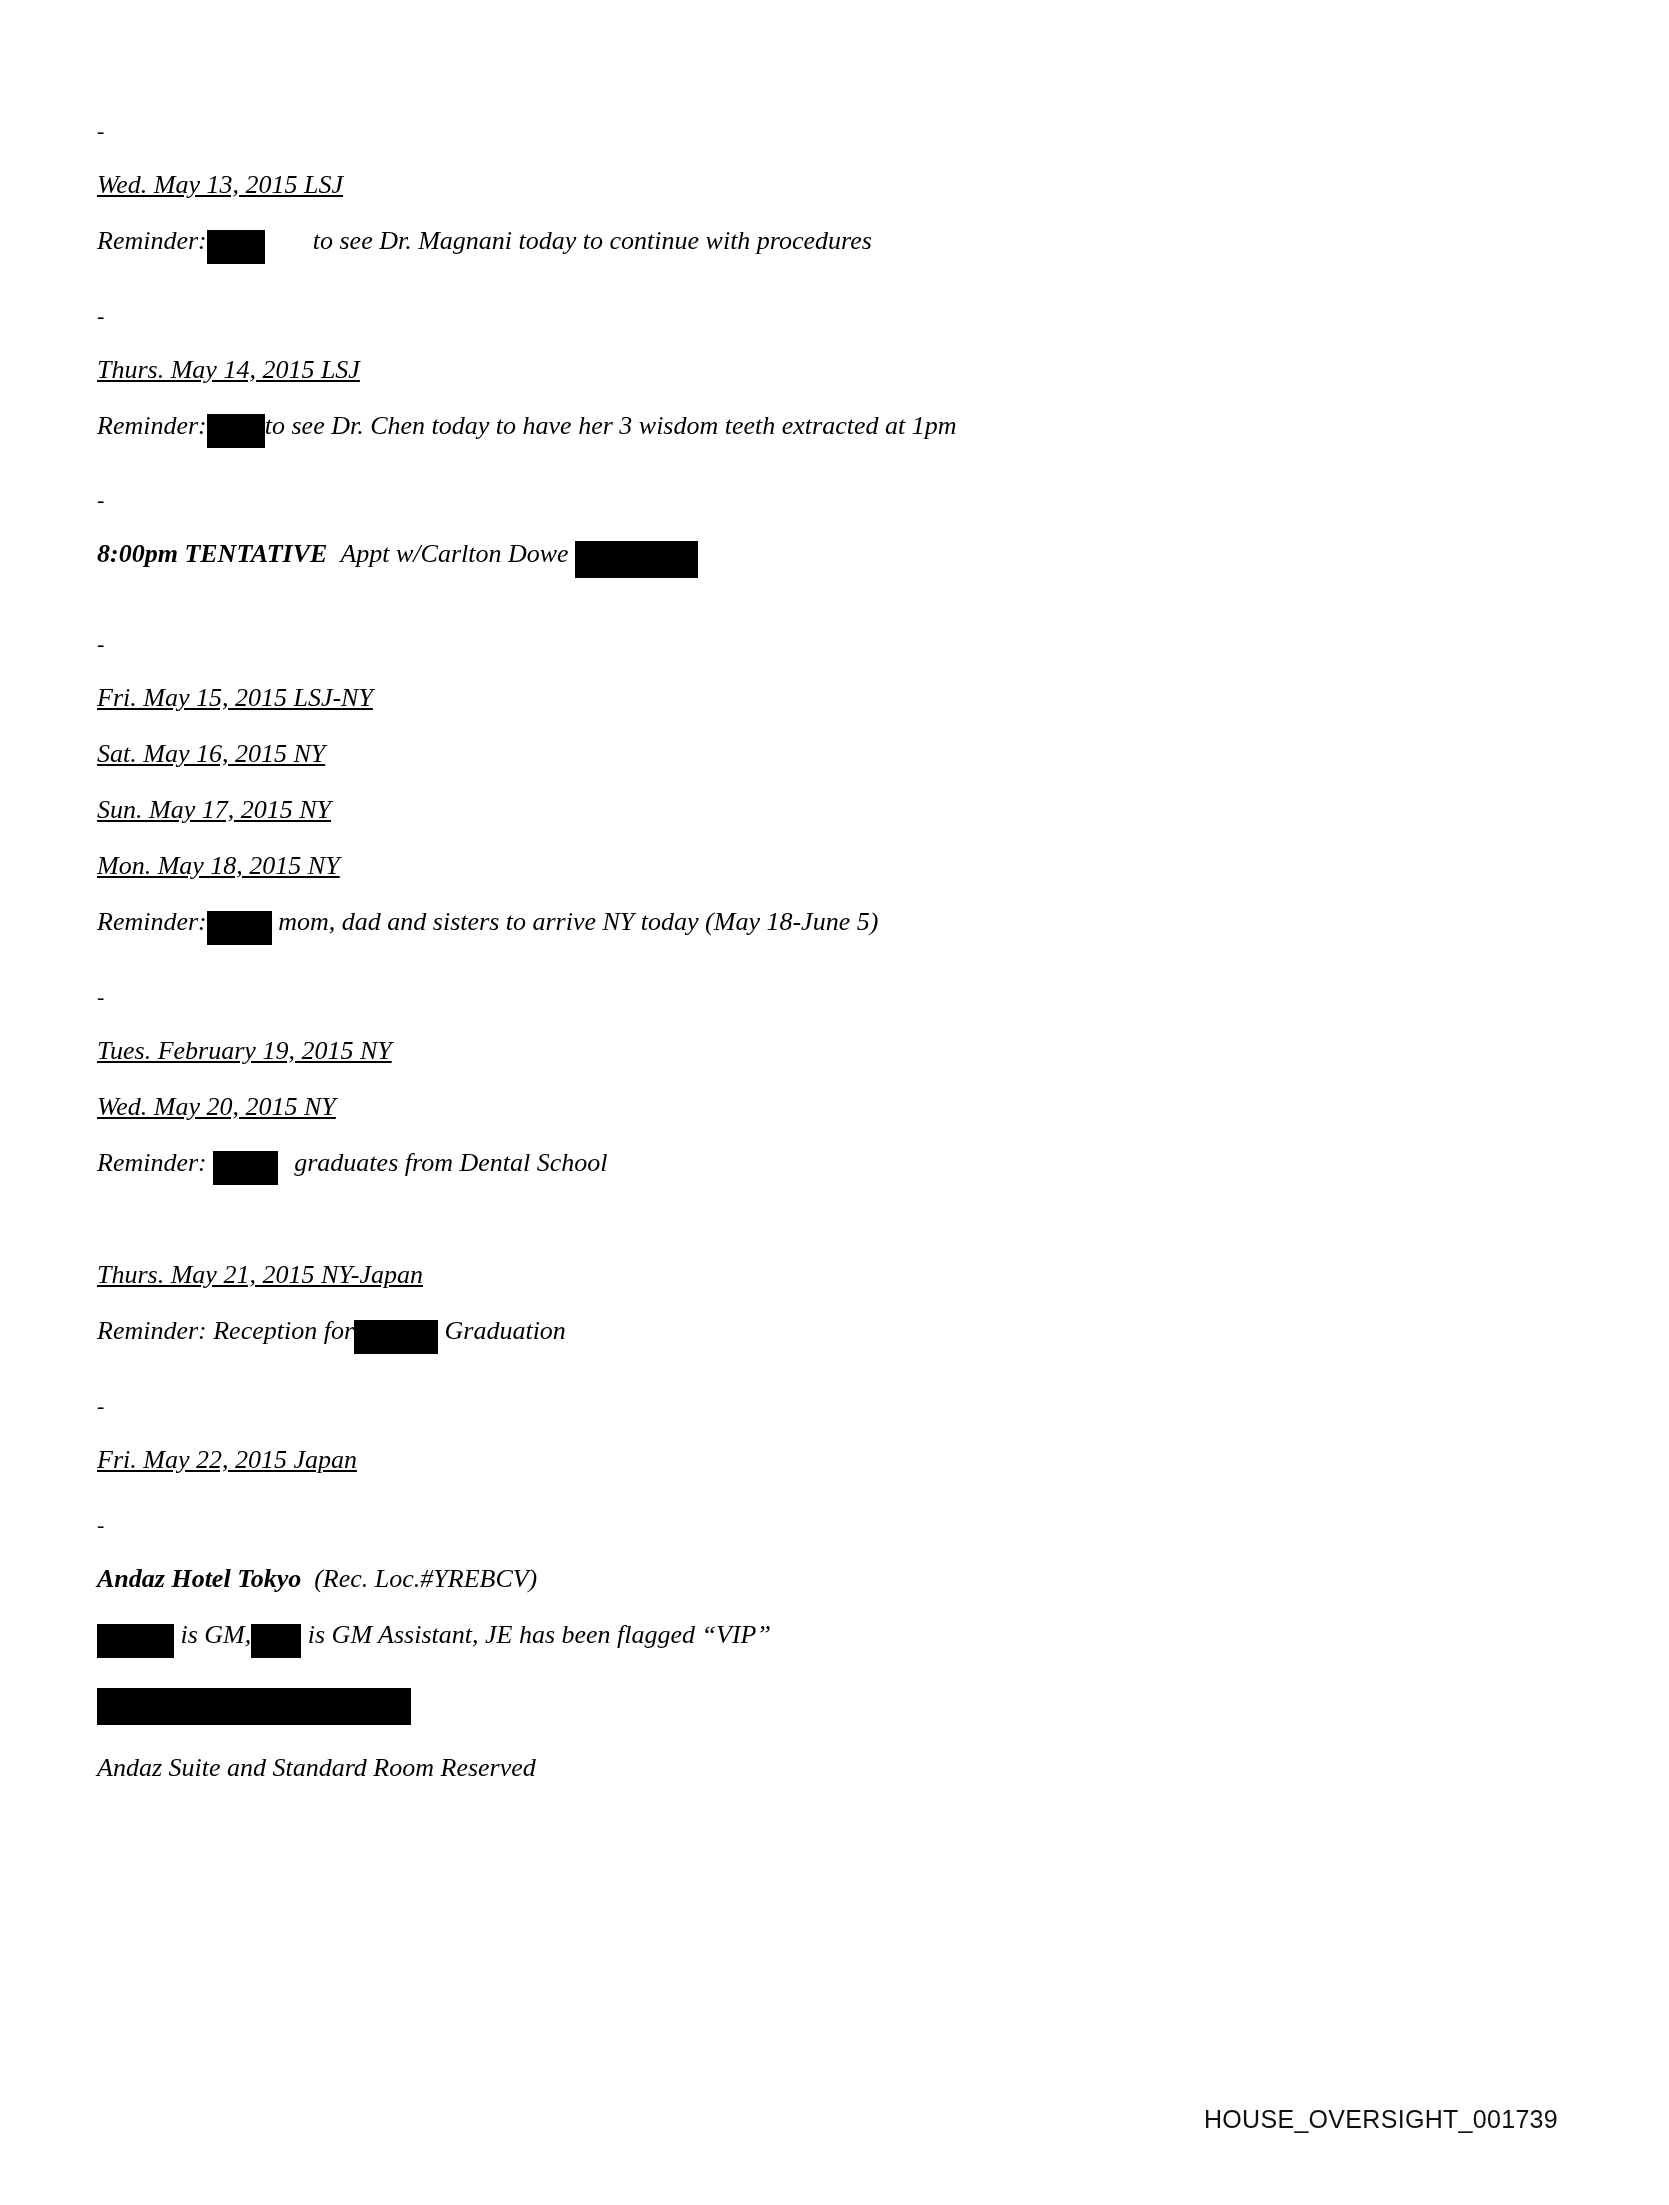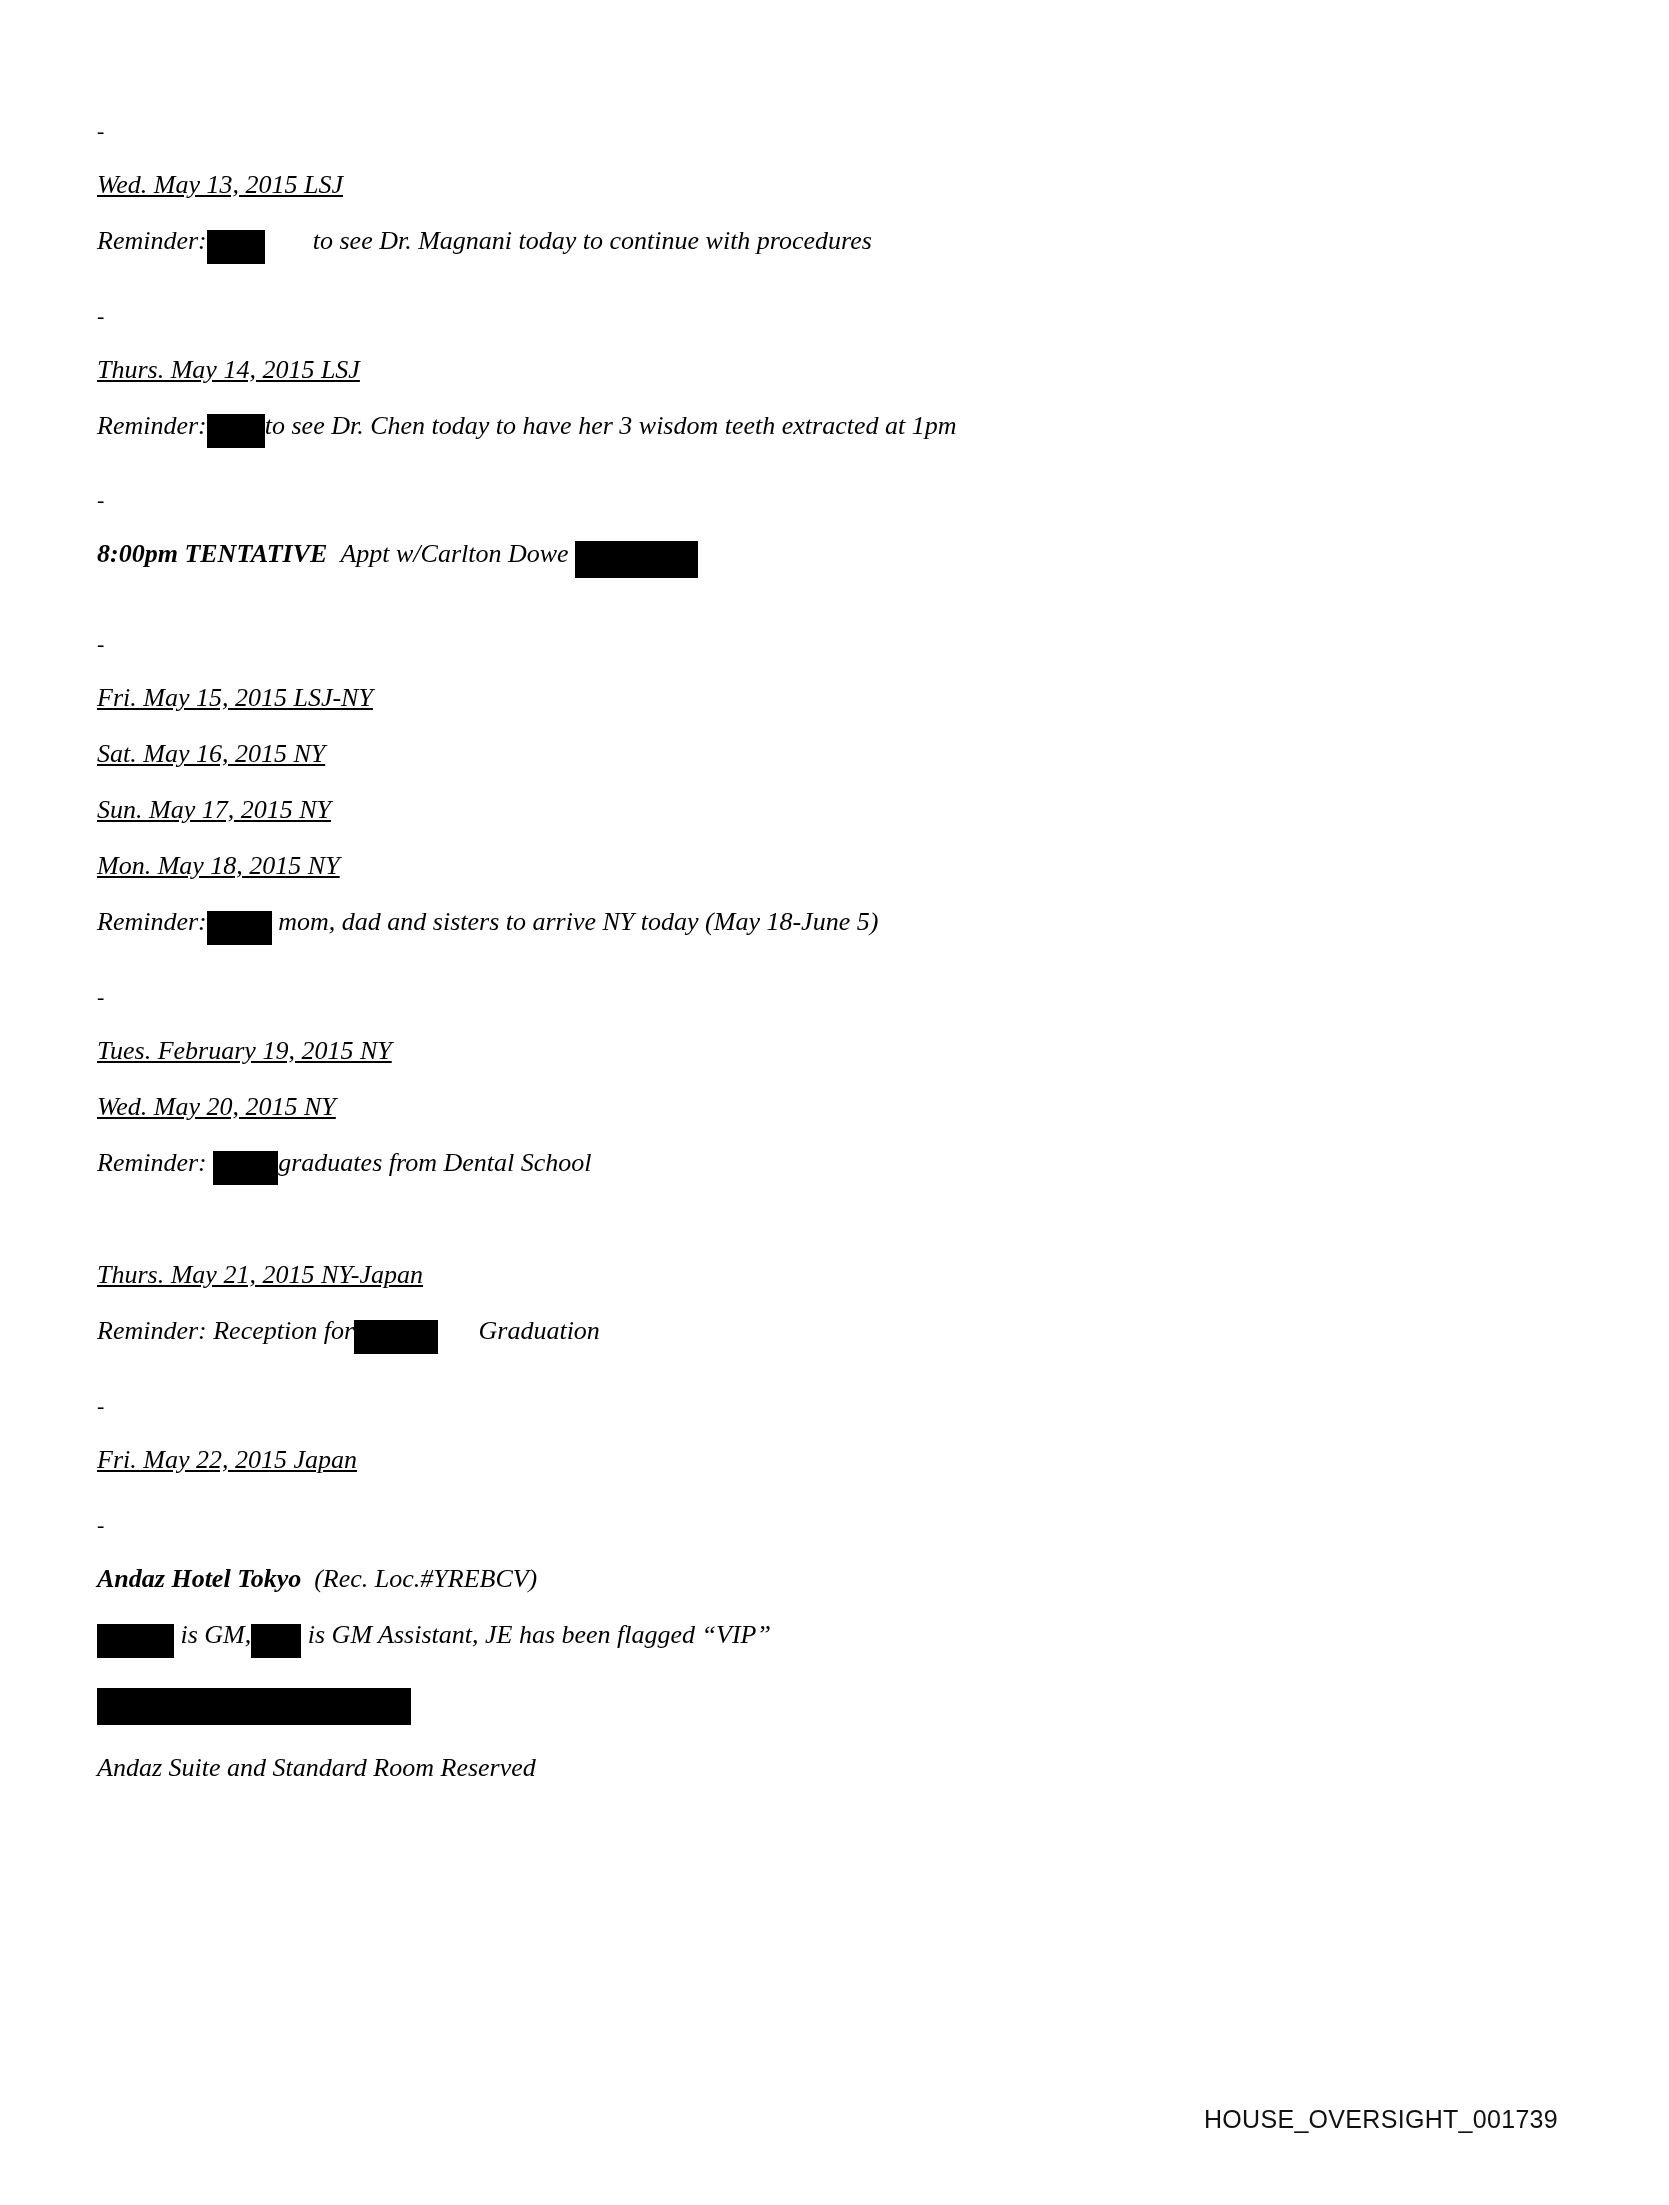--- a/index.html
+++ b/index.html
@@ -128,30 +128,30 @@
 
     <div class="dash">-</div>
     <div class="spacer-md"></div>
 
     <div class="line heading">Tues.  February 19, 2015 NY</div>
     <div class="spacer-md"></div>
     <div class="line heading">Wed.  May 20, 2015 NY</div>
     <div class="spacer-md"></div>
 
     <div class="row">
-      <span class="line" style="display:inline;">Reminder:</span><span class="line" style="display:inline;">&nbsp;</span><span class="redaction" style="width:65px;"></span><span class="line" style="display:inline;">graduates from Dental School</span>
+      <span class="line" style="display:inline;">Reminder:</span><span class="line" style="display:inline;">&nbsp;</span><span class="redaction" style="width:65px;"></span><span class="line" style="display:inline;margin-left:16px;">graduates from Dental School</span>
     </div>
     <div class="spacer-xl"></div>
     <div class="spacer-sm"></div>
 
     <div class="line heading">Thurs.  May 21, 2015 NY-Japan</div>
     <div class="spacer-md"></div>
 
     <div class="row">
-      <span class="line" style="display:inline;">Reminder: Reception for</span><span class="redaction" style="width:84px;"></span><span class="line" style="display:inline;">&nbsp;</span><span class="line" style="display:inline;margin-left:34px;">Graduation</span>
+      <span class="line" style="display:inline;">Reminder: Reception for</span><span class="redaction" style="width:84px;"></span><span class="line" style="display:inline;">&nbsp;</span><span class="line" style="display:inline;">Graduation</span>
     </div>
     <div class="spacer-lg"></div>
 
     <div class="dash">-</div>
     <div class="spacer-md"></div>
 
     <div class="line heading">Fri.  May 22, 2015 Japan</div>
     <div class="spacer-lg"></div>
 
     <div class="dash">-</div>

